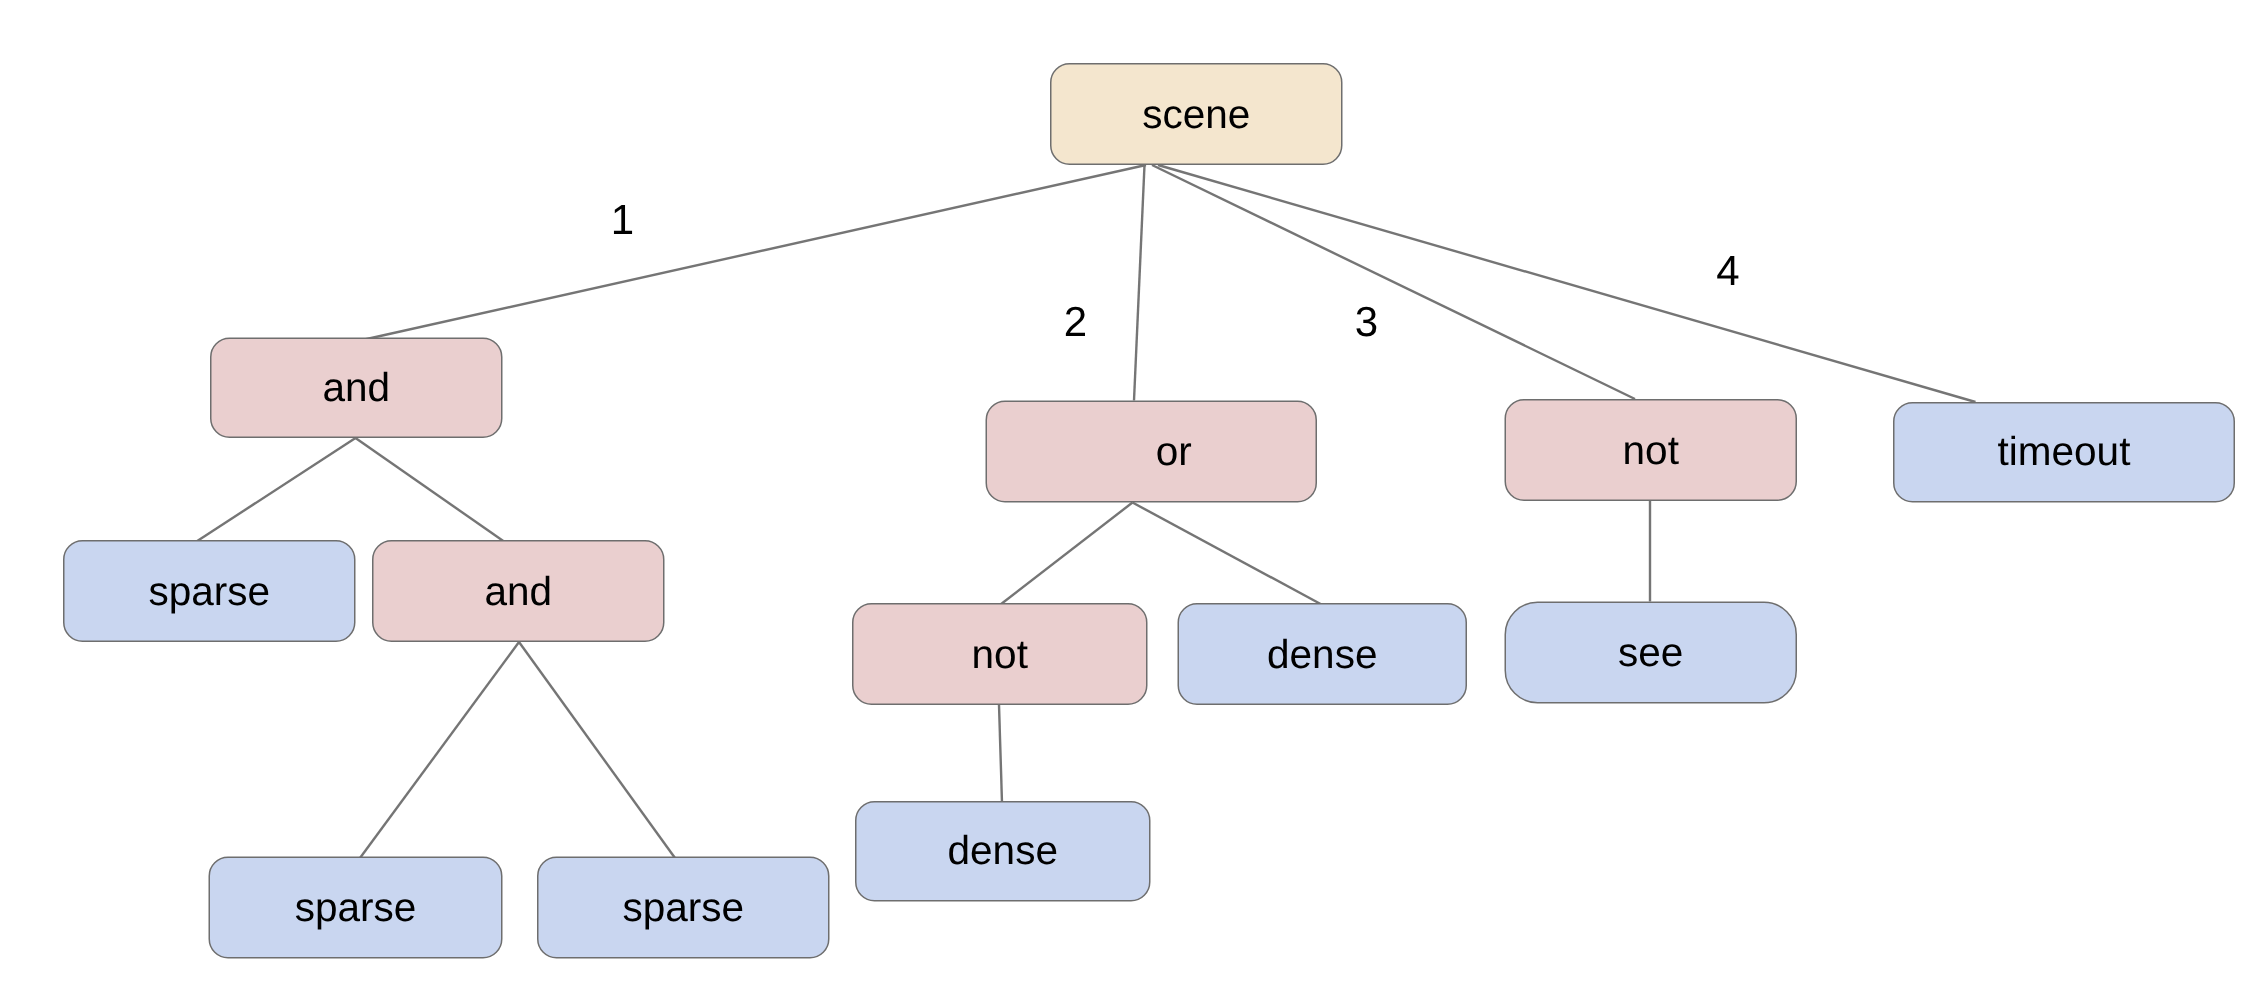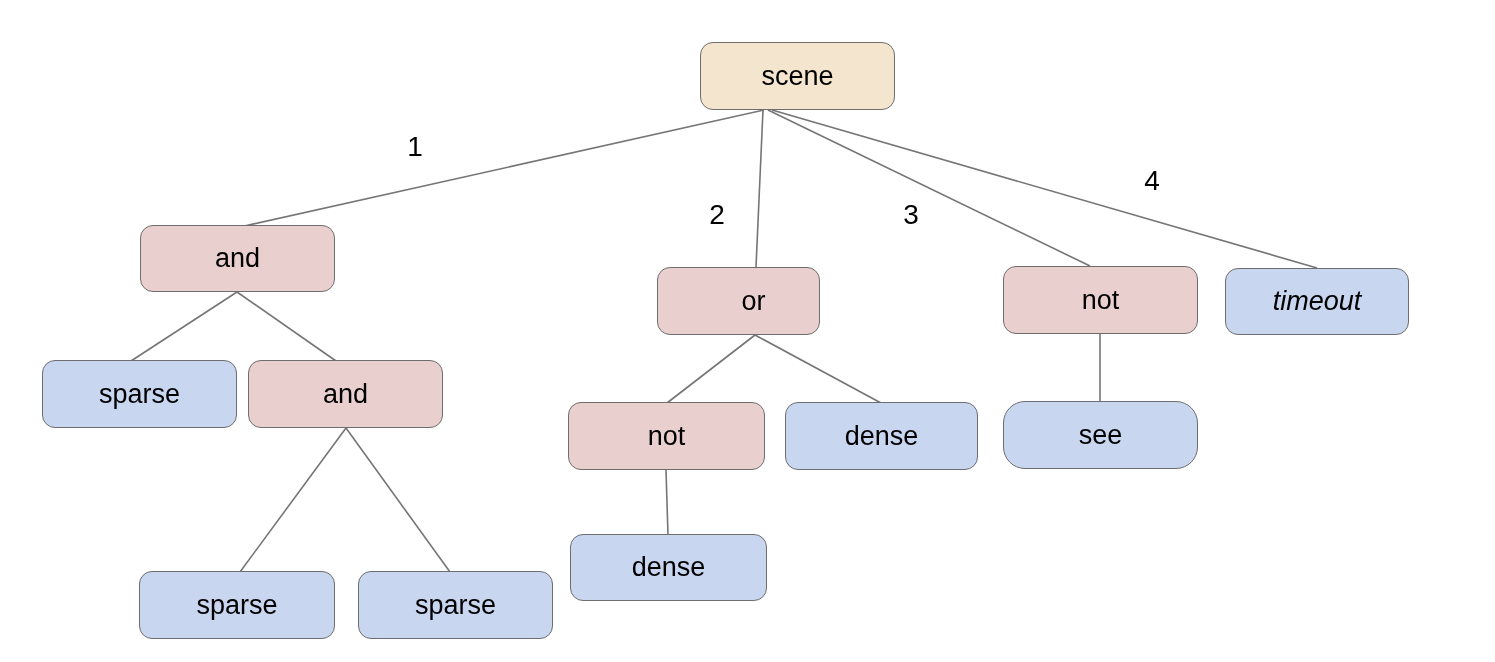--- a/index.html
+++ b/index.html
@@ -71,23 +71,23 @@
     <line x1="1100" y1="334" x2="1100" y2="401"></line>
   </svg>
 
   <div class="edge-label" style="left:415px;  top:147px;">1</div>
   <div class="edge-label" style="left:717px;  top:215px;">2</div>
   <div class="edge-label" style="left:911px;  top:215px;">3</div>
   <div class="edge-label" style="left:1152px; top:181px;">4</div>
 
   <div class="node" style="left:668px;  top:42px;  width:195px; height:68px;margin-left:32px;" data-fill="tan">scene</div>
   <div class="node" style="left:140px;  top:225px; width:195px; height:67px;" data-fill="pink">and</div>
-  <div class="node" style="left:657px;  top:267px; width:163px; height:68px;padding-left:30px;" data-fill="pink">or</div>
+  <div class="node" style="left:657px;  top:267px; width:221px; height:68px;padding-left:30px;" data-fill="pink">or</div>
   <div class="node" style="left:1003px; top:266px; width:195px; height:68px;" data-fill="pink">not</div>
-  <div class="node" style="left:1225px; top:268px; width:184px; height:67px;font-style:italic;" data-fill="blue">timeout</div>
+  <div class="node" style="left:1262px; top:268px; width:228px; height:67px;" data-fill="blue">timeout</div>
   <div class="node" style="left:42px;   top:360px; width:195px; height:68px;" data-fill="blue">sparse</div>
   <div class="node" style="left:248px;  top:360px; width:195px; height:68px;" data-fill="pink">and</div>
   <div class="node" style="left:568px;  top:402px; width:197px; height:68px;" data-fill="pink">not</div>
   <div class="node" style="left:785px;  top:402px; width:193px; height:68px;" data-fill="blue">dense</div>
   <div class="node" style="left:1003px; top:401px; width:195px; height:68px;border-radius:22px;" data-fill="blue">see</div>
   <div class="node" style="left:570px;  top:534px; width:197px; height:67px;" data-fill="blue">dense</div>
   <div class="node" style="left:139px;  top:571px; width:196px; height:68px;" data-fill="blue">sparse</div>
   <div class="node" style="left:358px;  top:571px; width:195px; height:68px;" data-fill="blue">sparse</div>
 
 </div>

